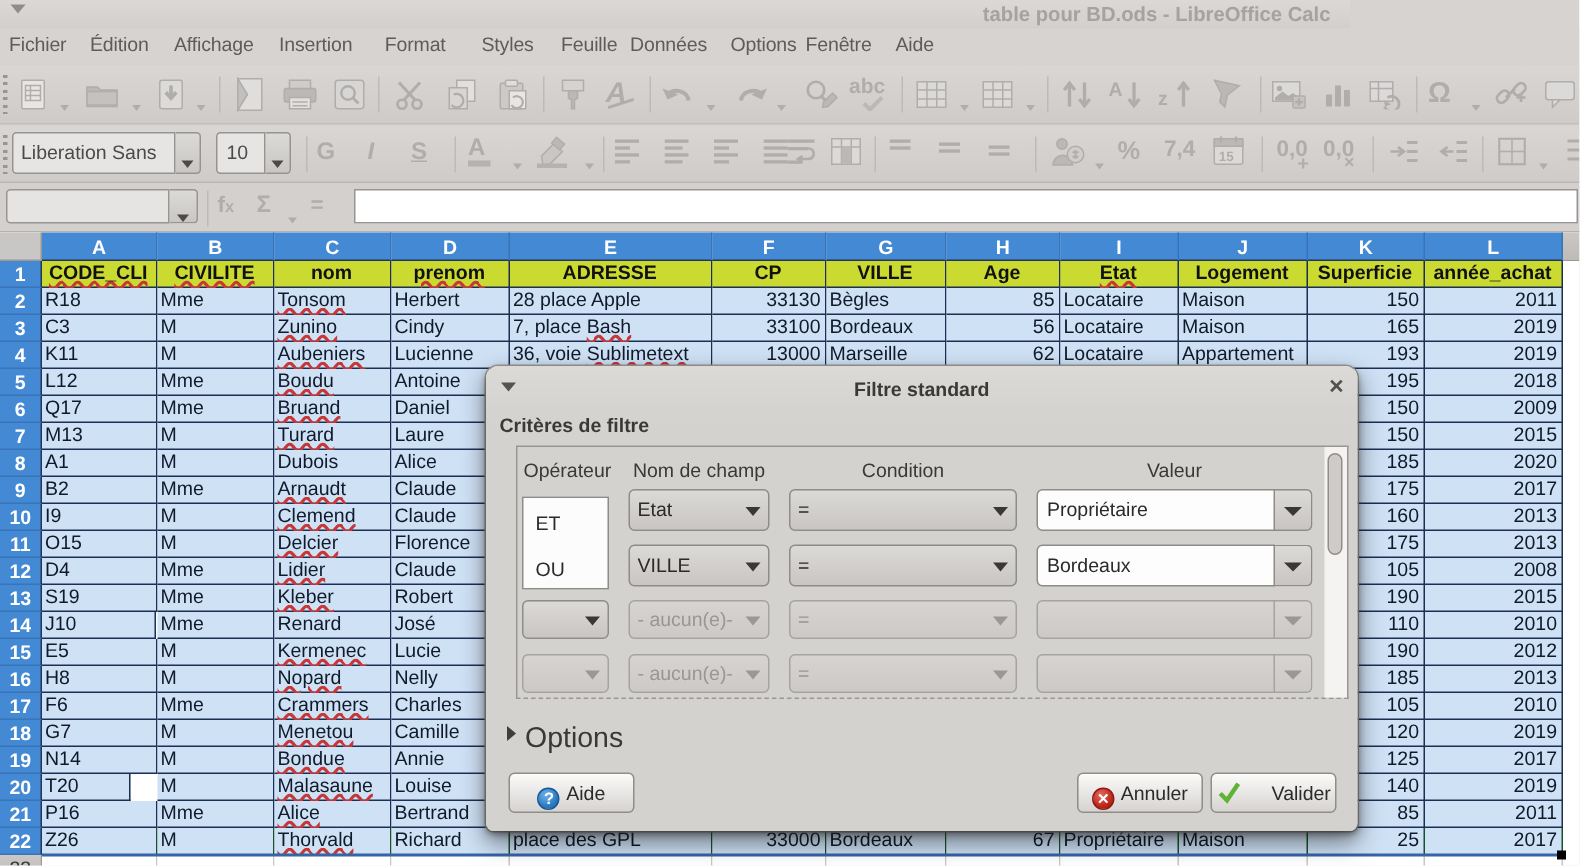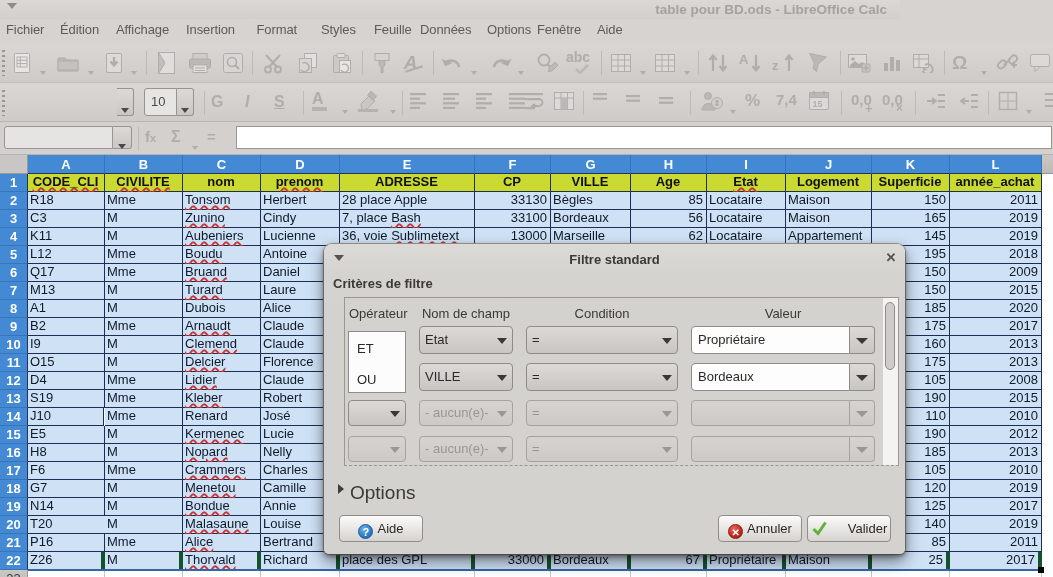--- a/index.html
+++ b/index.html
@@ -18,21 +18,21 @@
 .chrow{position:absolute;left:0;top:0;width:1053px;height:19px}
 .corner{position:absolute;top:0;height:19px;background:#c9c7c5;border-right:1px solid #9a9794;border-bottom:1px solid #9a9794}
 .ch{position:absolute;top:0;height:19px;background:#4489d4;color:#fff;font-size:13px;font-weight:bold;text-align:center;line-height:19px;border-right:1px solid #3a74b8;border-bottom:1px solid #24355c}
 .chend{position:absolute;top:0;height:19px;background:linear-gradient(#cac7c4,#bdbab7);border-bottom:1px solid #9a9794}
 .row{position:absolute;left:0;width:1053px}
 .rh{position:absolute;top:0;height:18px;background:#4489d4;color:#fff;font-size:13px;font-weight:bold;text-align:center;line-height:18px;border-right:1px solid #24355c;border-bottom:1px solid #3a74b8}
 .rh23{position:absolute;top:0;height:18px;background:linear-gradient(#cac7c4,#bdbab7);color:#3a3a3a;font-size:13px;text-align:center;line-height:18px;border-right:1px solid #9a9794}
 .cell{position:absolute;top:0;height:18px;font-size:13px;line-height:16px;color:#0f1a2b;padding:0 3px 0 2px;white-space:nowrap;border-right:1px solid #1c2e52;border-bottom:1px solid #1c2e52}
 .cell.y{background:#cbda31;font-weight:bold;color:#111}
 .cell.b{background:#cfe1f5}
-.cell.b22{background:#cfe1f5;border-right:4px solid #14532d;border-bottom:none}
+.cell.b22{background:#cfe1f5;border-right:1px solid #14532d;border-bottom:none}
 .cell.w{background:#fff;border-right:1px solid #c9c6c3;border-bottom:none}
 .cell.c{text-align:center}
 .cell.r{text-align:right}
 .cell.l{text-align:left}
 .sq{text-decoration:underline;text-decoration-style:wavy;text-decoration-color:#c83737;text-decoration-thickness:1.5px;text-underline-offset:1px}
 
 .dlg{position:absolute;left:324px;top:244px;width:581px;height:310px;background:linear-gradient(#dcdad7,#d5d3d0 30px,#d4d2cf 60px);border-radius:8px 8px 5px 5px;box-shadow:0 2px 4px rgba(40,40,40,.55),0 7px 16px rgba(0,0,0,.5),0 0 0 1px #a5a29f;}
 .dbtn{position:absolute;background:linear-gradient(#fbfbfa,#d6d3d0);border:1px solid #908d8a;border-radius:4px;font-size:13px;color:#2b2a28;text-align:center;line-height:25px}
 </style></head>
 <body>
@@ -194,20 +194,23 @@
           <rect x="12.5" y="4.5" width="9" height="6" rx="3" fill="none" stroke="#b0adaa" stroke-width="1.8" transform="rotate(-45 17 7.5)"></rect>
           <path d="M15 13 h6 M18 10 v6" stroke="#b0adaa" stroke-width="1.8"></path>
         </svg></div>
       <div style="position:absolute;left:1029px;top:9px;width:22px;height:20px;"><svg width="22" height="20" viewBox="0 0 22 20">
           <rect x="1.5" y="1.5" width="19" height="12" rx="2" fill="#dcdad8" stroke="#b0adaa"></rect>
           <path d="M6 13.5 v5 l5 -5 z" fill="#dcdad8" stroke="#b0adaa"></path>
         </svg></div>
     </div>
 <div class="toolbar t2">
       <div class="grip"></div>
+      <div style="position:absolute;left:8px;top:4px;width:109px;height:28px;">
+        <div style="width:100%;height:100%;background:#e7e5e3;border:1px solid #969492;border-radius:3px 0 0 3px;font-size:13px;color:#4c4a48;line-height:26px;padding-left:5px">Liberation Sans</div>
+      </div>
       <div style="position:absolute;left:117px;top:4px;width:17px;height:28px;">
         <div style="width:100%;height:100%;background:linear-gradient(#dcdad7,#c9c6c3);border:1px solid #969492;border-left:none;border-radius:0 3px 3px 0;text-align:center;padding-top:10px"><span style="display:inline-block;width:0;height:0;border-left:4.5px solid transparent;border-right:4.5px solid transparent;border-top:5.3999999999999995px solid #4a4a4a"></span></div>
       </div>
       <div style="position:absolute;left:144px;top:4px;width:33px;height:28px;">
         <div style="width:100%;height:100%;background:#e7e5e3;border:1px solid #969492;border-radius:3px 0 0 3px;font-size:13px;color:#4c4a48;line-height:26px;padding-left:6px">10</div>
       </div>
       <div style="position:absolute;left:177px;top:4px;width:17px;height:28px;">
         <div style="width:100%;height:100%;background:linear-gradient(#dcdad7,#c9c6c3);border:1px solid #969492;border-left:none;border-radius:0 3px 3px 0;text-align:center;padding-top:10px"><span style="display:inline-block;width:0;height:0;border-left:4.5px solid transparent;border-right:4.5px solid transparent;border-top:5.3999999999999995px solid #4a4a4a"></span></div>
       </div>
       <div class="sep" style="left:204px"></div>
@@ -403,21 +406,21 @@
         <div class="cell b l" style="left:28px;width:77px">K11</div>
         <div class="cell b l" style="left:105px;width:78px">M</div>
         <div class="cell b l" style="left:183px;width:78px"><span class="sq">Aubeniers</span></div>
         <div class="cell b l" style="left:261px;width:79px">Lucienne</div>
         <div class="cell b l" style="left:340px;width:135px">36, voie <span class="sq">Sublimetext</span></div>
         <div class="cell b r" style="left:475px;width:76px">13000</div>
         <div class="cell b l" style="left:551px;width:80px">Marseille</div>
         <div class="cell b r" style="left:631px;width:76px">62</div>
         <div class="cell b l" style="left:707px;width:79px">Locataire</div>
         <div class="cell b l" style="left:786px;width:86px">Appartement</div>
-        <div class="cell b r" style="left:872px;width:78px">145</div>
+        <div class="cell b r" style="left:872px;width:78px">193</div>
         <div class="cell b r" style="left:950px;width:92px">2019</div>
       </div>
       <div class="row" style="top:91px;height:18px">
         <div class="rh" style="left:0;width:28px">5</div>
         <div class="cell b l" style="left:28px;width:77px">L12</div>
         <div class="cell b l" style="left:105px;width:78px">Mme</div>
         <div class="cell b l" style="left:183px;width:78px"><span class="sq">Boudu</span></div>
         <div class="cell b l" style="left:261px;width:79px">Antoine</div>
         <div class="cell b l" style="left:340px;width:135px"></div>
         <div class="cell b r" style="left:475px;width:76px"></div>
@@ -633,21 +636,21 @@
         <div class="cell b r" style="left:475px;width:76px"></div>
         <div class="cell b l" style="left:551px;width:80px"></div>
         <div class="cell b r" style="left:631px;width:76px"></div>
         <div class="cell b l" style="left:707px;width:79px"></div>
         <div class="cell b l" style="left:786px;width:86px"></div>
         <div class="cell b r" style="left:872px;width:78px">125</div>
         <div class="cell b r" style="left:950px;width:92px">2017</div>
       </div>
       <div class="row" style="top:361px;height:18px">
         <div class="rh" style="left:0;width:28px">20</div>
-        <div class="cell b l" style="left:28px;width:88px">T20</div>
+        <div class="cell b l" style="left:28px;width:59px">T20</div>
         <div class="cell b l" style="left:105px;width:78px">M</div>
         <div class="cell b l" style="left:183px;width:78px"><span class="sq">Malasaune</span></div>
         <div class="cell b l" style="left:261px;width:79px">Louise</div>
         <div class="cell b l" style="left:340px;width:135px"></div>
         <div class="cell b r" style="left:475px;width:76px"></div>
         <div class="cell b l" style="left:551px;width:80px"></div>
         <div class="cell b r" style="left:631px;width:76px"></div>
         <div class="cell b l" style="left:707px;width:79px"></div>
         <div class="cell b l" style="left:786px;width:86px"></div>
         <div class="cell b r" style="left:872px;width:78px">140</div>

